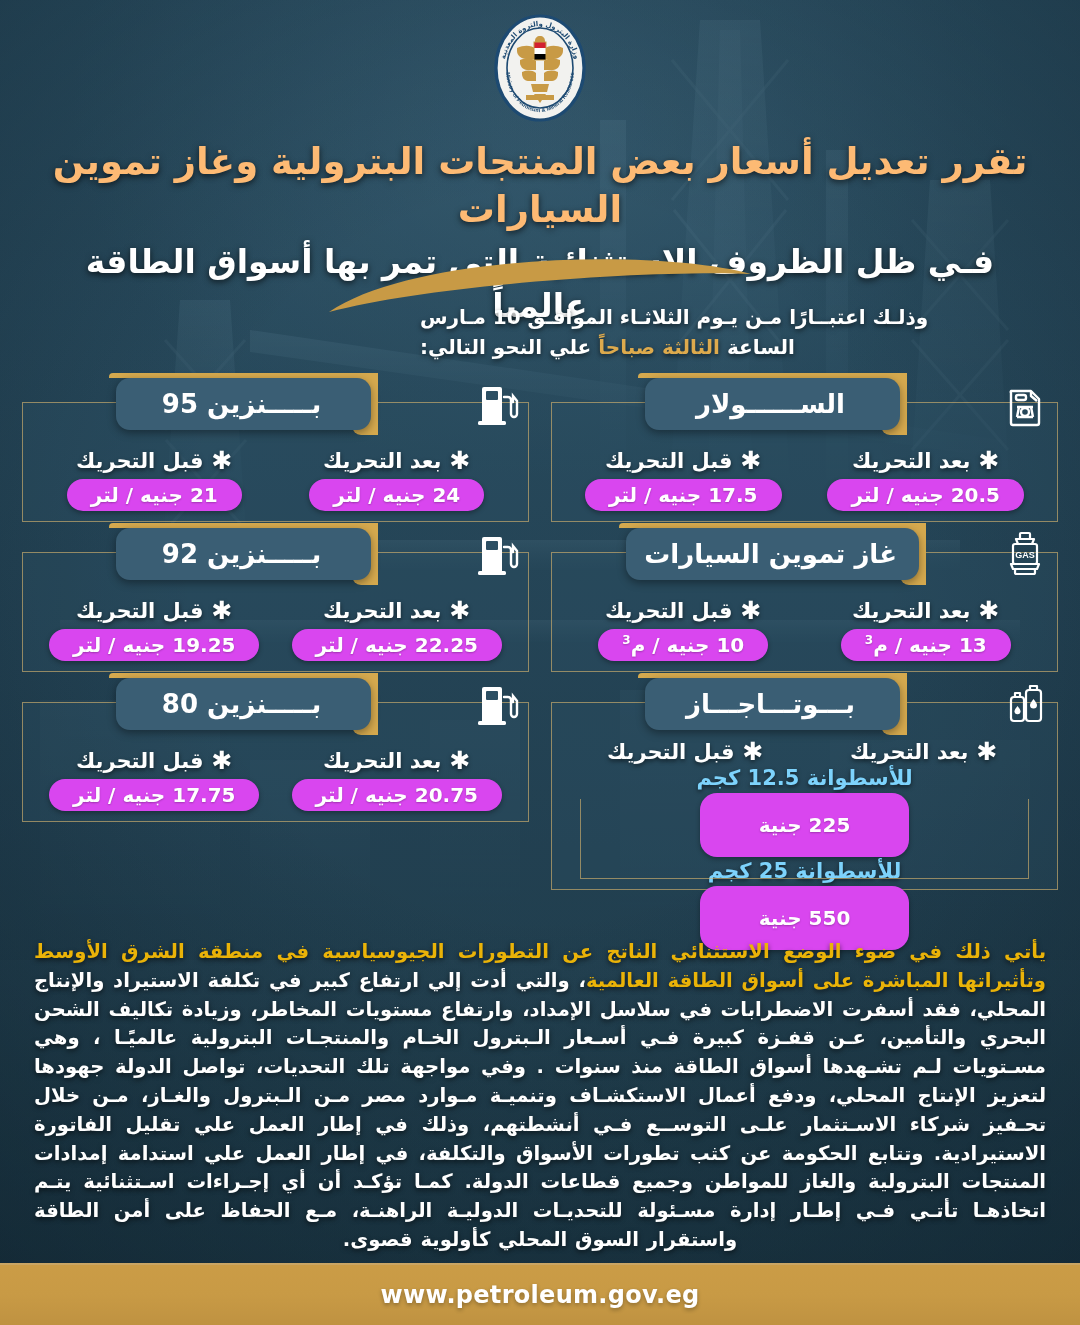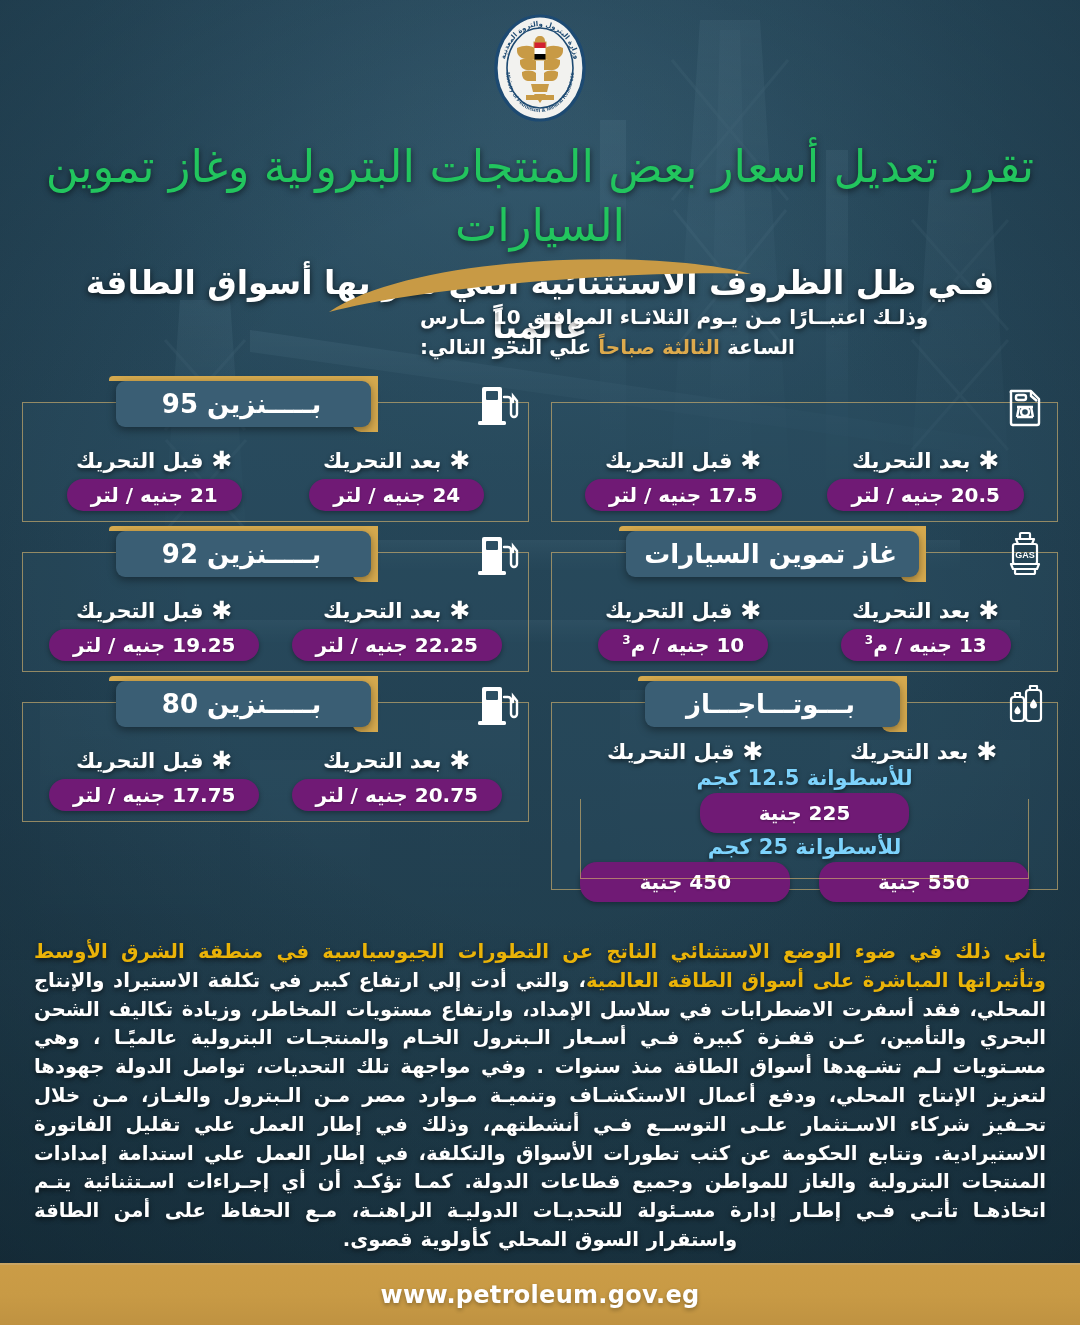--- a/index.html
+++ b/index.html
@@ -36,22 +36,22 @@
     width:112px; height:112px; z-index:5;
   }
 
   
   .headline{
     position:absolute; top:138px; right:36px; left:36px;
     z-index:5; text-align:center;
   }
   .headline .l1{
     display:block;
-    font-size:45px; font-weight:normal; line-height:1.30;
-    color:#22c55e;
+    font-size:37px; font-weight:bold; line-height:1.30;
+    color:#fdba74;
     text-shadow:0 2px 6px rgba(0,0,0,.65);
     letter-spacing:-.3px;
   }
   .headline .l2{
     display:block; margin-top:6px;
     font-size:33px; font-weight:bold; line-height:1.32;
     color:#ffffff;
     text-shadow:0 2px 6px rgba(0,0,0,.7);
   }
   .swoosh{
@@ -90,22 +90,22 @@
   
   .titlebar{
     position:absolute; top:-22px; right:78px; left:14px;
     height:46px;
     display:flex; align-items:center; justify-content:center;
     z-index:3;
   }
   .pill-title{
     position:relative;
     background:#3a5e74;
-    border-radius:9px;
-    height:46px; min-width:255px;
+    border-radius:14px;
+    height:52px; min-width:255px;
     display:flex; align-items:center; justify-content:center;
     padding:0 22px 0 18px;
     box-shadow:0 3px 8px rgba(0,0,0,.38);
   }
   .pill-title::before{
     content:""; position:absolute; top:-5px; bottom:-5px; right:-7px;
     width:26px; border-radius:9px 0 0 9px;
     background:#d5a94e; z-index:-1;
   }
   .pill-title::after{
@@ -130,21 +130,21 @@
   }
   .pricecol{ display:flex; flex-direction:column; align-items:center; gap:6px; width:46%; }
   .plabel{
     display:flex; align-items:center; gap:8px;
     color:#ffffff; font-weight:bold; font-size:21px;
     text-shadow:0 2px 4px rgba(0,0,0,.55);
     white-space:nowrap;
   }
   .star{ color:#ffffff; font-size:25px; line-height:1; }
   .pill-val{
-    background:#701a75;
+    background:#d946ef;
     color:#ffffff; font-weight:bold; font-size:20px;
     border-radius:17px; padding:4px 24px;
     white-space:nowrap;
     box-shadow:0 2px 5px rgba(0,0,0,.33);
     text-shadow:0 1px 2px rgba(0,0,0,.25);
   }
   .pill-val sup{ font-size:12px; }
 
   
   .buta-body{
@@ -156,21 +156,21 @@
   }
   .buta-heads .plabel{ width:46%; justify-content:center; }
   .buta-sub{
     text-align:center; color:#7dd3fc; font-weight:bold;
     font-size:21px; margin-top:2px;
     text-shadow:0 2px 4px rgba(0,0,0,.55);
   }
   .buta-row{
     display:flex; justify-content:space-around; padding:3px 14px 0; align-items:center;
   }
-  .buta-row .pill-val{ width:44%; text-align:center; padding:8px 6px; }
+  .buta-row .pill-val{ width:44%; text-align:center; padding:20px 6px; }
   .buta-bracket{
     position:absolute; right:28px; left:28px; top:96px; bottom:10px;
     border:1.4px solid rgba(216,180,110,.62);
     border-top:none;
     pointer-events:none;
   }
 
   
   .para{
     position:absolute; top:938px; right:34px; left:34px; z-index:5;
@@ -286,20 +286,25 @@
 
 <div class="dateblock">
   <div>وذلـك اعتبــارًا مـن يـوم الثلاثـاء الموافـق 10 مـارس</div>
   <div><span>الساعة </span><span class="hi">الثالثة صباحاً</span><span> علي النحو التالي:</span></div>
 </div>
 
 <div class="grid">
 
   <div class="cell">
     <div class="card">
+      <div class="titlebar">
+        <div class="pill-title">
+            <span>الســــــولار</span>
+          </div>
+      </div>
       <svg class="prod-icon" viewBox="0 0 56 56">
         <g fill="none" stroke="#ffffff" stroke-width="2.4" stroke-linejoin="round">
           <path d="M14 14 h20 l8 8 v24 a2 2 0 0 1 -2 2 H16 a2 2 0 0 1 -2 -2 V16 a2 2 0 0 1 0 -2 z"></path>
           <rect x="19" y="18" width="10" height="5" rx="2"></rect>
           <path d="M34 14 l0 5 l6 5"></path>
           <path d="M20 30 h16 M20 40 h16 M22 30 l-2 10 M34 30 l2 10"></path>
           <circle cx="28" cy="35" r="4"></circle>
         </g>
       </svg>
       <div class="prices">
@@ -456,21 +461,20 @@
         </div>
 
         <div class="buta-sub">للأسطوانة 12.5 كجم</div>
         <div class="buta-row">
           <div class="pill-val">225 جنية</div>
         </div>
 
         <div class="buta-sub">للأسطوانة 25 كجم</div>
         <div class="buta-row">
           <div class="pill-val">550 جنية</div>
-          <div class="pill-val">450 جنية</div>
         </div>
       </div>
       <div class="buta-bracket"></div>
     </div>
   </div>
 
   <div class="cell">
     <div class="card">
       <div class="titlebar">
         <div class="pill-title">

